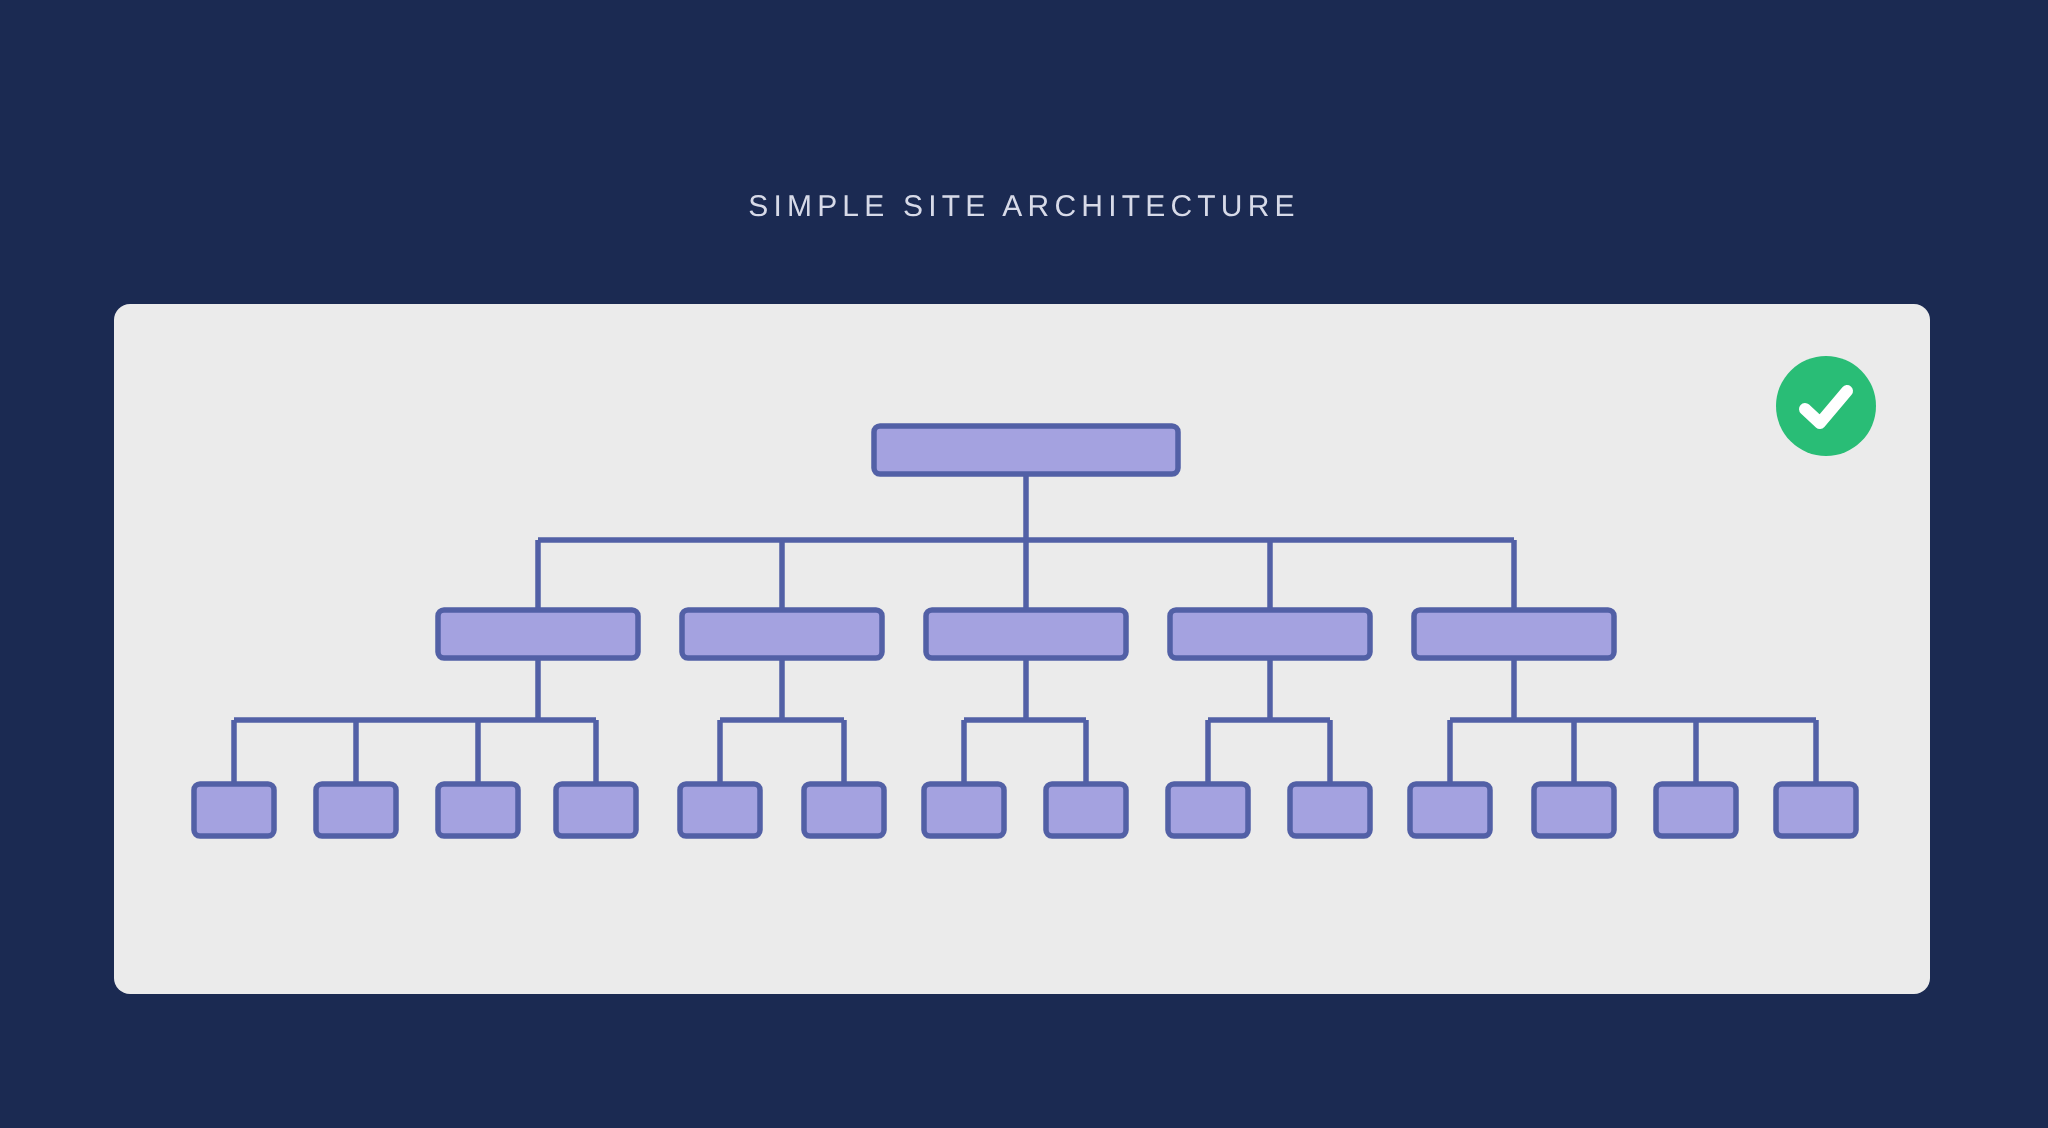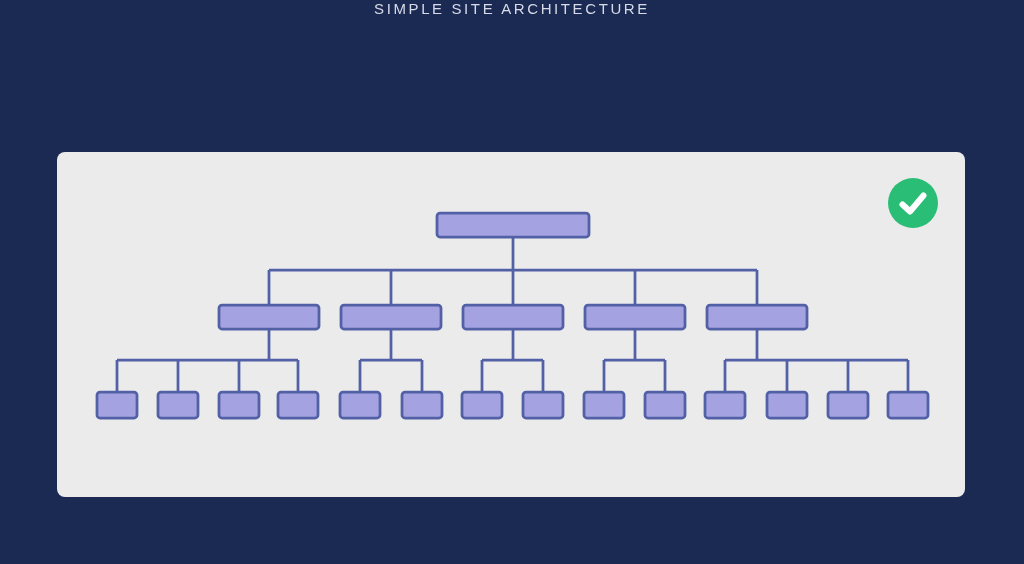--- a/index.html
+++ b/index.html
@@ -7,21 +7,21 @@
   body {
     position: relative;
     background: var(--background, #1b2a52);
     font-family: "Liberation Sans", sans-serif;
   }
   .header {
     position: absolute;
     top: 0; left: 0; right: 0;
     height: 112px;
     display: flex;
-    align-items: flex-start;
+    align-items: flex-end;
     justify-content: center;
   }
   .title {
     color: var(--title-text, #d7dae8);
     font-size: 15px;
     letter-spacing: 2.6px;
     font-weight: 400;
     text-transform: uppercase;
   }
   .panel {

